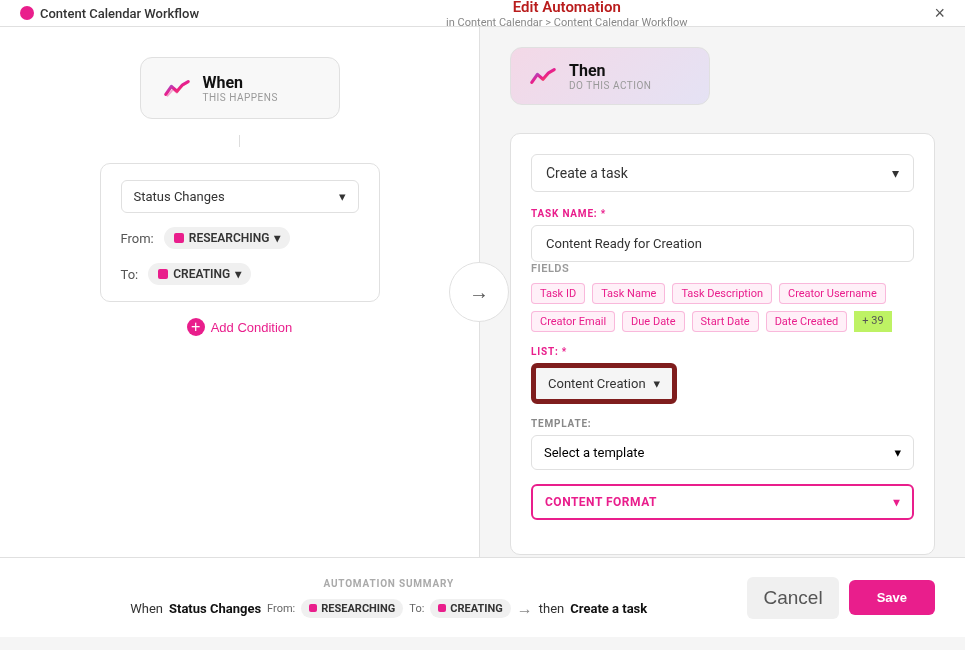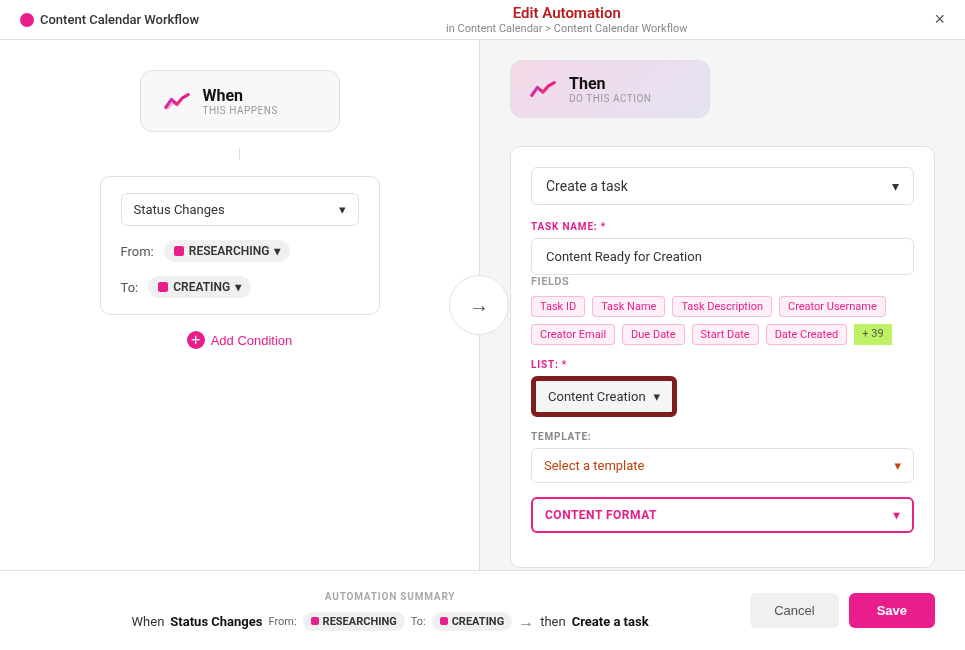--- a/index.html
+++ b/index.html
@@ -13,21 +13,21 @@
     }
 
     
     .top-bar {
       display: flex;
       align-items: center;
       justify-content: space-between;
       padding: 8px 20px;
       background: #fff;
       border-bottom: 1px solid #e0e0e0;
-      height: 40px;
+      height: 27px;
     }
     .top-bar-left {
       display: flex;
       align-items: center;
       gap: 6px;
       font-size: 13px;
       font-weight: 500;
       color: #333;
     }
     .logo-dot {
@@ -307,21 +307,21 @@
       align-items: center;
       justify-content: space-between;
       border: 1px solid #e0e0e0;
       border-radius: 6px;
       padding: 9px 12px;
       font-size: 13px;
       color: #333;
       cursor: pointer;
       width: 100%;
     }
-    .select-dropdown.placeholder { color: #c2410c; }
+    .select-dropdown.placeholder { color: #000000; }
 
     .list-dropdown {
       display: flex;
       align-items: flex-end;
       gap: 8px;
       background: #f5f5f5;
       border: 5px solid #7f1d1d;
       border-radius: 6px;
       padding: 8px 12px;
       font-size: 13px;
@@ -396,22 +396,22 @@
       letter-spacing: 0.8px;
       text-align: center;
       margin-bottom: 6px;
     }
 
     
     .btn-cancel {
       background: #f0f0f0;
       border: none;
       border-radius: 6px;
-      padding: 10px 24px;
-      font-size: 13px;
+      padding: 10px 16px;
+      font-size: 19px;
       color: #555;
       cursor: pointer;
       font-weight: 500;
     }
     .btn-save {
       background: #e91e8c;
       border: none;
       border-radius: 6px;
       padding: 10px 28px;
       font-size: 13px;

